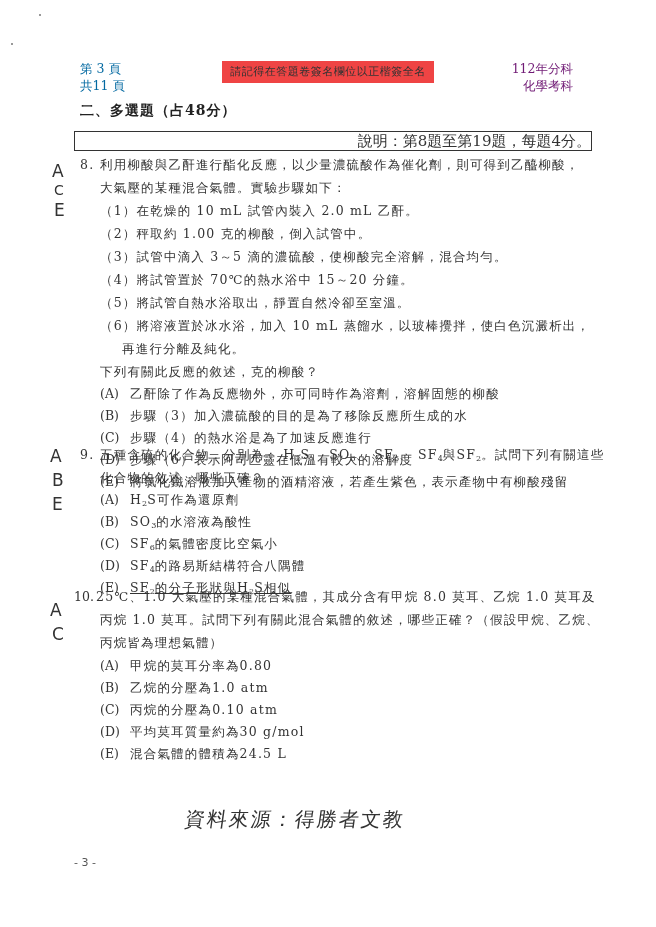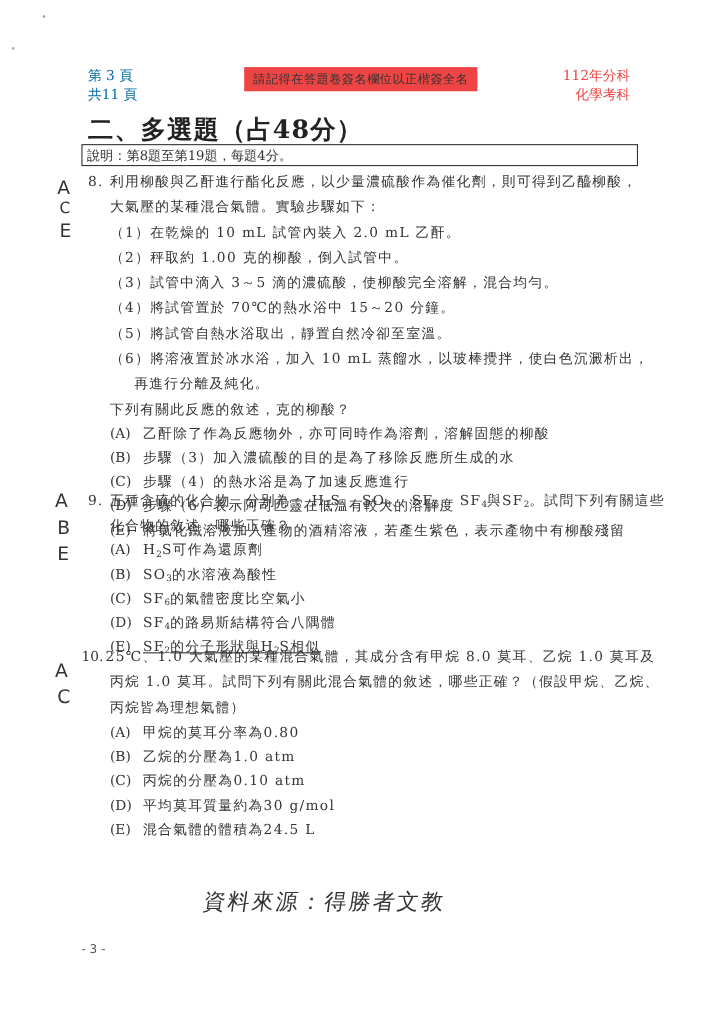--- a/index.html
+++ b/index.html
@@ -8,26 +8,26 @@
     font-family: "DejaVu Serif", "Liberation Serif", serif;
     color: #2a2a2a;
   }
   .abs { position: absolute; }
   .hdr-left { left: 80px; top: 60px; font-size: 12.5px; line-height: 17px; color: #0369a1; }
   .hdr-center {
     left: 222px; top: 61px; width: 212px; height: 22px;
     background: #ef4444; font-size: 11px; line-height: 22px; text-align: center; color: #333;
     letter-spacing: 0.5px;
   }
-  .hdr-right { right: 83px; top: 60px; font-size: 12.5px; line-height: 17px; text-align: right; color: #ef4444; }
-  .section-title { left: 80px; top: 102px; font-size: 23px; font-weight: bold; color: #222; letter-spacing: 1px; }
+  .hdr-right { right: 83px; top: 60px; font-size: 12.5px; line-height: 17px; text-align: right; color: #701a75; }
+  .section-title { left: 80px; top: 102px; font-size: 14px; font-weight: bold; color: #222; letter-spacing: 1px; }
   .note-box {
     left: 74px; top: 131px; width: 500px; height: 18px;
     border: 1px solid #333; border-top-width: 1.5px;
-    font-size: 12px; line-height: 18px; padding-left: 4px; color: #333;
+    font-size: 15px; line-height: 18px; padding-left: 16px; color: #333; text-align: right;
   }
   .q { font-size: 12.5px; color: #333; letter-spacing: 1.2px; }
   .line { position: absolute; white-space: nowrap; }
   .qnum { position: absolute; }
   .opt-label { display: inline-block; width: 30px; letter-spacing: 0; }
   sub { font-size: 8px; vertical-align: -2px; letter-spacing: 0; }
   .hand { font-family: "DejaVu Sans", sans-serif; color: #333; font-size: 17px; font-weight: normal; }
   .signature {
     left: 185px; top: 806px; font-size: 20px; color: #333;
     font-family: "DejaVu Sans", sans-serif; transform: skewX(-8deg); letter-spacing: 2px;

